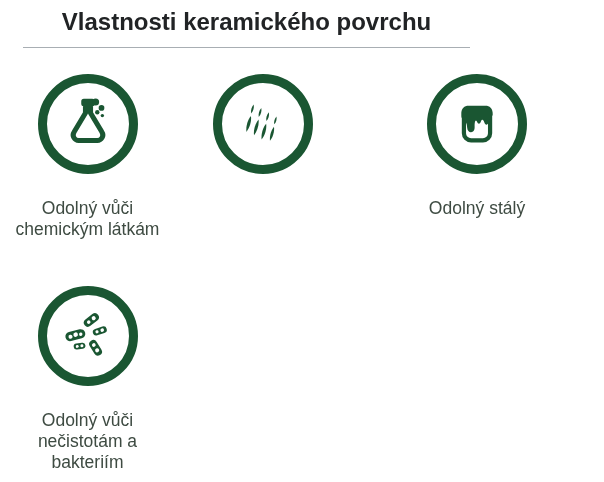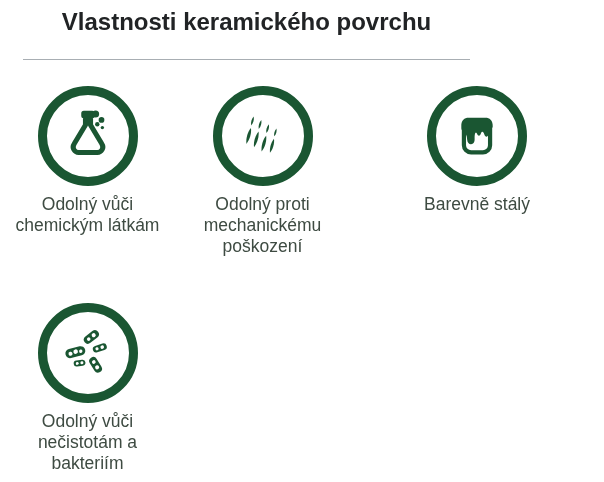--- a/index.html
+++ b/index.html
@@ -11,40 +11,40 @@
   }
   *{box-sizing:border-box;}
   html,body{margin:0;padding:0;}
   body{
     width:604px;height:482px;overflow:hidden;background:var(--bg);
     font-family:"Liberation Sans","DejaVu Sans",sans-serif;
   }
   .page{width:604px;height:482px;padding-top:6px;}
   .header{
     margin-left:23px;width:447px;text-align:center;
-    border-bottom:1px solid var(--divider-color);padding-bottom:22px;
+    border-bottom:1px solid var(--divider-color);padding-bottom:10px;
   }
   .title{
     margin:0;font-size:24px;line-height:31px;font-weight:700;
     color:var(--title-color);letter-spacing:0;
   }
   .grid{
     display:grid;grid-template-columns:175px 175px 254px;
     row-gap:46px;margin-top:26px;
   }
   .card{display:flex;flex-direction:column;align-items:center;}
   .icon-circle{
     width:100px;height:100px;border:9px solid var(--accent-green);
     border-radius:50%;background:var(--bg);
     display:flex;align-items:center;justify-content:center;
     color:var(--accent-green);flex:0 0 auto;
   }
   .icon-circle svg{display:block;}
   .feature-label{
-    margin-top:8px;font-size:17.5px;line-height:21px;
+    margin-top:24px;font-size:17.5px;line-height:21px;
     color:var(--label-color);text-align:center;white-space:pre-line;
   }
 </style>
 </head>
 <body>
 
 <div class="page">
 
   <div class="header">
     <h1 class="title">Vlastnosti keramického povrchu</h1>
@@ -81,35 +81,33 @@
           <g transform="translate(39 18) rotate(16)">
             <path d="M0 0 C1.7 3.6 1.7 7.4 0 11 C-1.7 7.4 -1.7 3.6 0 0 Z"></path>
             <path d="M0.6 14 C3.1 19.5 3.1 27.5 0.6 33.5 C-1.9 27.5 -1.9 19.5 0.6 14 Z"></path>
           </g>
           <g transform="translate(48 23) rotate(16)">
             <path d="M0 0 C1.5 3.2 1.5 6.6 0 9.8 C-1.5 6.6 -1.5 3.2 0 0 Z"></path>
             <path d="M0.5 12.5 C2.7 17.5 2.7 24.5 0.5 29.8 C-1.7 24.5 -1.7 17.5 0.5 12.5 Z"></path>
           </g>
         </svg>
       </div>
-      <div class="feature-label">Odolný proti
-mechanickému poškození</div>
     </div>
 
     <div class="card">
       <div class="icon-circle">
         <svg width="54" height="54" viewBox="0 0 64 64" fill="currentColor">
           <path d="M16.5 18 H47.5 V43 A8.5 8.5 0 0 1 39 51.5 H25 A8.5 8.5 0 0 1 16.5 43 Z" fill="#ffffff" stroke="currentColor" stroke-width="5" stroke-linejoin="round"></path>
           <path d="M13.5 19.5 C13.5 13.5 17 10.5 22 10.5 H42 C47 10.5 50.5 13.5 50.5 19.5 V21.5
                    C48.5 23 46.8 26.5 45.8 30 C44.8 33.8 41.6 33.8 40.6 30 C39.7 26.3 37.6 25.8 36.5 29.3
                    C35.6 32.2 33.2 32.4 32.2 29.6 C31.2 26.8 30 27.2 29.4 30.4 C28.7 34.2 30.2 38.2 27.6 40.6
                    C24.8 43.2 20.6 41.4 20.4 36.8 C20.2 31.4 18.2 27.6 15.2 26.2 C14 25.6 13.5 24 13.5 22.5 Z"></path>
         </svg>
       </div>
-      <div class="feature-label">Barevně stálý</div>
+      <div class="feature-label">Odolný stálý</div>
     </div>
 
 
     <div class="card">
       <div class="icon-circle">
         <svg width="54" height="54" viewBox="0 0 64 64" fill="currentColor">
           <g transform="translate(36 13) rotate(-38)">
             <rect x="-10" y="-4.8" width="20" height="9.6" rx="4.8"></rect>
             <circle cx="-4" cy="0" r="2.1" fill="#ffffff"></circle>
               <circle cx="3.5" cy="0" r="2.4" fill="#ffffff"></circle>

